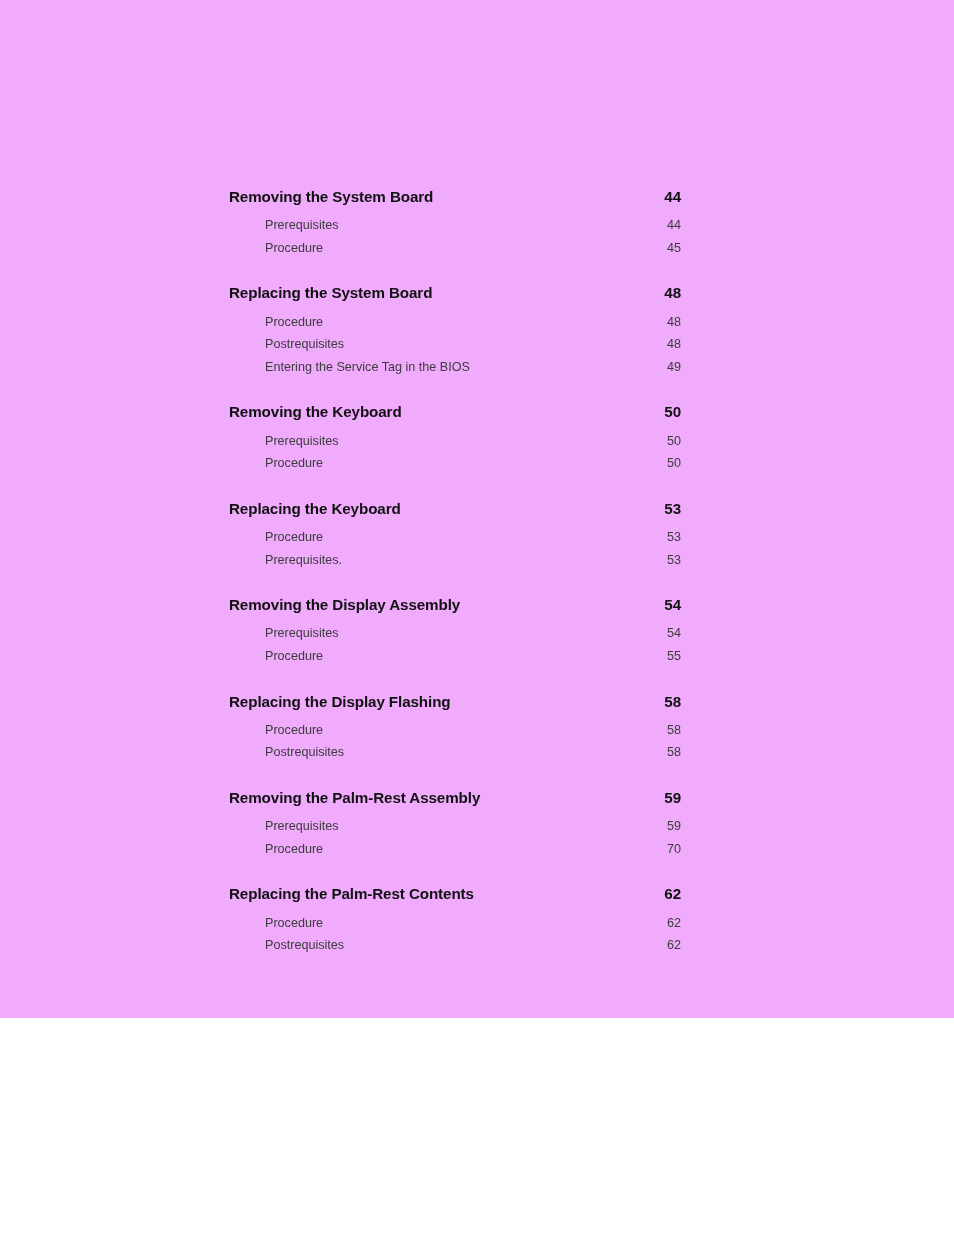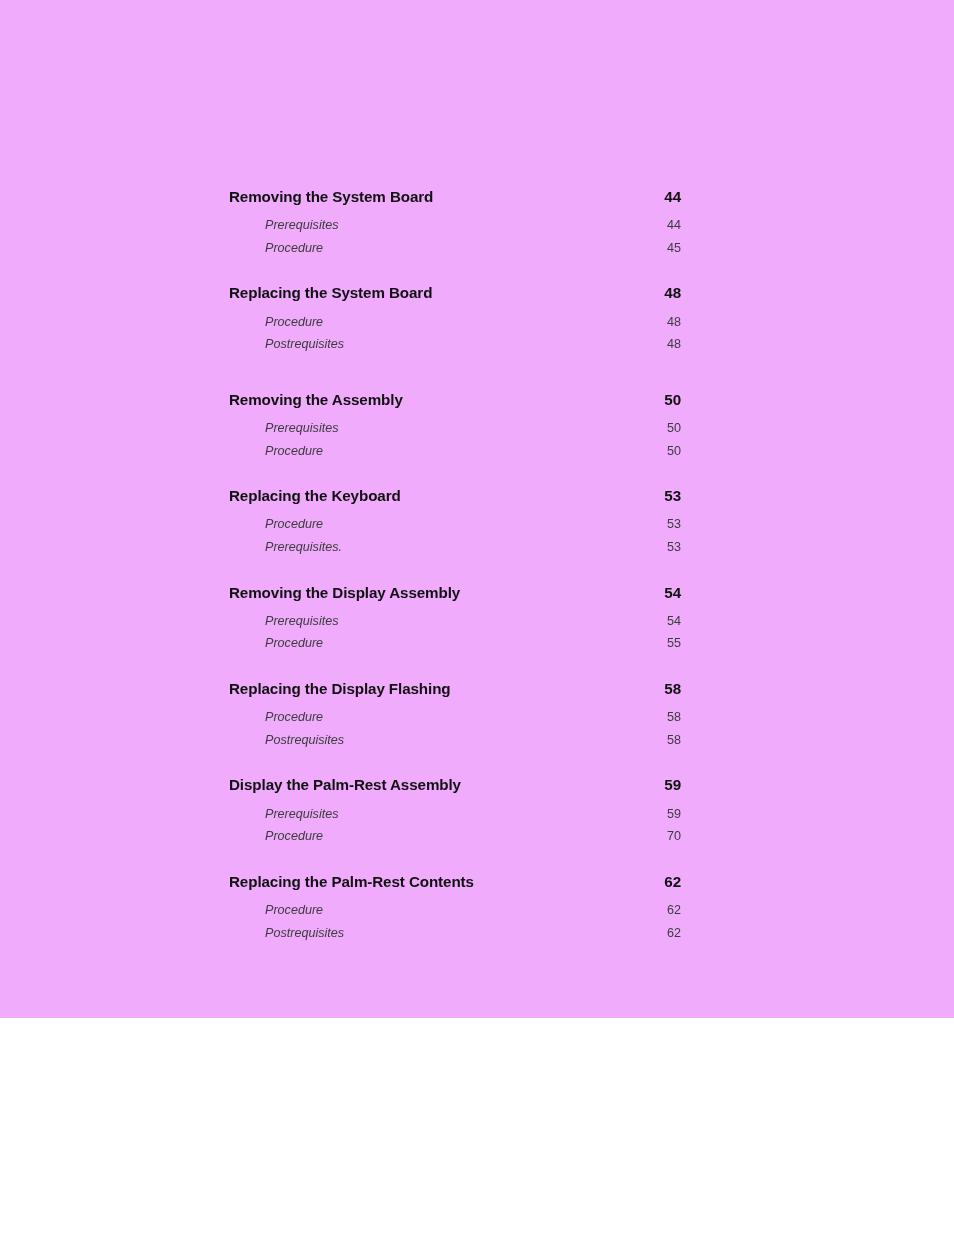--- a/index.html
+++ b/index.html
@@ -69,21 +69,20 @@
     align-items: baseline;
     justify-content: space-between;
     font-size: 12.6px;
     font-weight: normal;
     color: #3c3c3c;
     line-height: 1;
     padding-left: 36px;   
   }
   .toc-sub .s-title {
     white-space: nowrap;
-    font-style: italic;
   }
   .toc-sub .s-page {
     color: #3c3c3c;
     text-align: right;
   }
 
   
   .gap-head-to-sub { height: 15px; }
   .gap-sub-to-sub  { height: 10px; }
   .gap-group       { height: 31px; }
@@ -150,26 +149,30 @@
           <div class="toc-sub">
             <span class="s-title">Procedure</span>
             <span class="s-page">48</span>
           </div>
           <div class="gap-sub-to-sub"></div>
           <div class="toc-sub">
             <span class="s-title">Postrequisites</span>
             <span class="s-page">48</span>
           </div>
           <div class="gap-sub-to-sub"></div>
-        </div>
-      </div>
-      <div class="gap-group"></div>
-      <div class="toc-group">
-        <div class="toc-heading">
-          <span class="t-title">Removing the Assembly</span>
+          <div class="toc-sub">
+            <span class="s-title">Entering the Service Tag in the BIOS</span>
+            <span class="s-page">49</span>
+          </div>
+        </div>
+      </div>
+      <div class="gap-group"></div>
+      <div class="toc-group">
+        <div class="toc-heading">
+          <span class="t-title">Removing the Keyboard</span>
           <span class="t-page">50</span>
         </div>
         <div class="gap-head-to-sub"></div>
         <div class="toc-subs">
           <div class="toc-sub">
             <span class="s-title">Prerequisites</span>
             <span class="s-page">50</span>
           </div>
           <div class="gap-sub-to-sub"></div>
           <div class="toc-sub">
@@ -231,21 +234,21 @@
           <div class="gap-sub-to-sub"></div>
           <div class="toc-sub">
             <span class="s-title">Postrequisites</span>
             <span class="s-page">58</span>
           </div>
         </div>
       </div>
       <div class="gap-group"></div>
       <div class="toc-group">
         <div class="toc-heading">
-          <span class="t-title">Display the Palm-Rest Assembly</span>
+          <span class="t-title">Removing the Palm-Rest Assembly</span>
           <span class="t-page">59</span>
         </div>
         <div class="gap-head-to-sub"></div>
         <div class="toc-subs">
           <div class="toc-sub">
             <span class="s-title">Prerequisites</span>
             <span class="s-page">59</span>
           </div>
           <div class="gap-sub-to-sub"></div>
           <div class="toc-sub">

